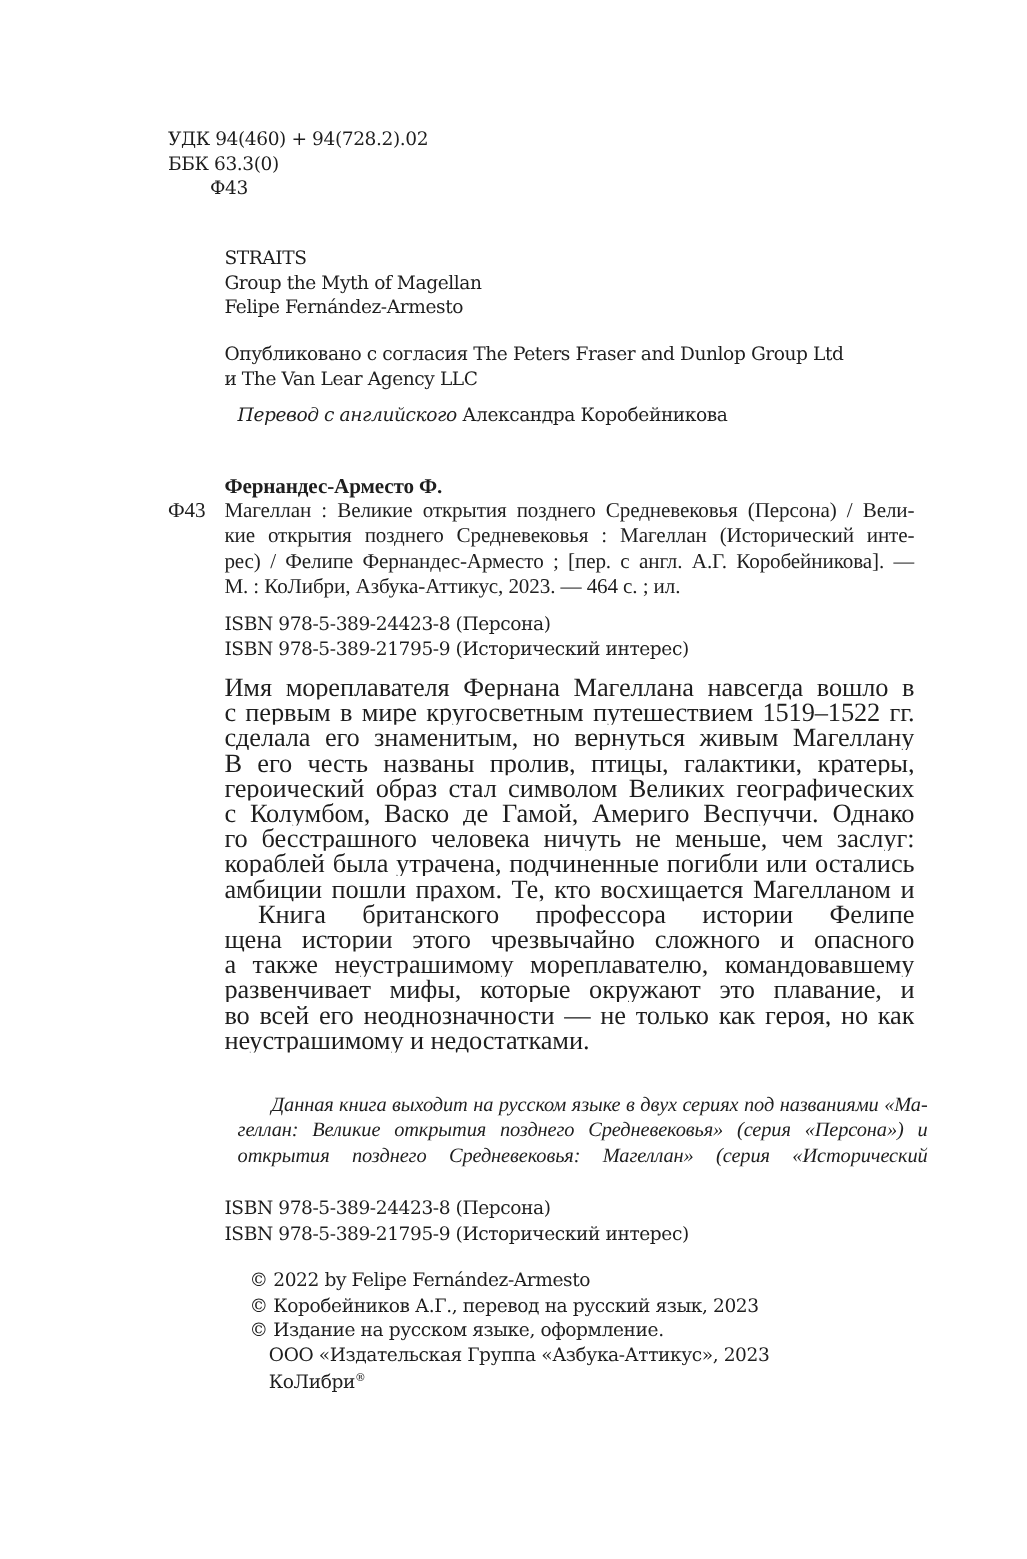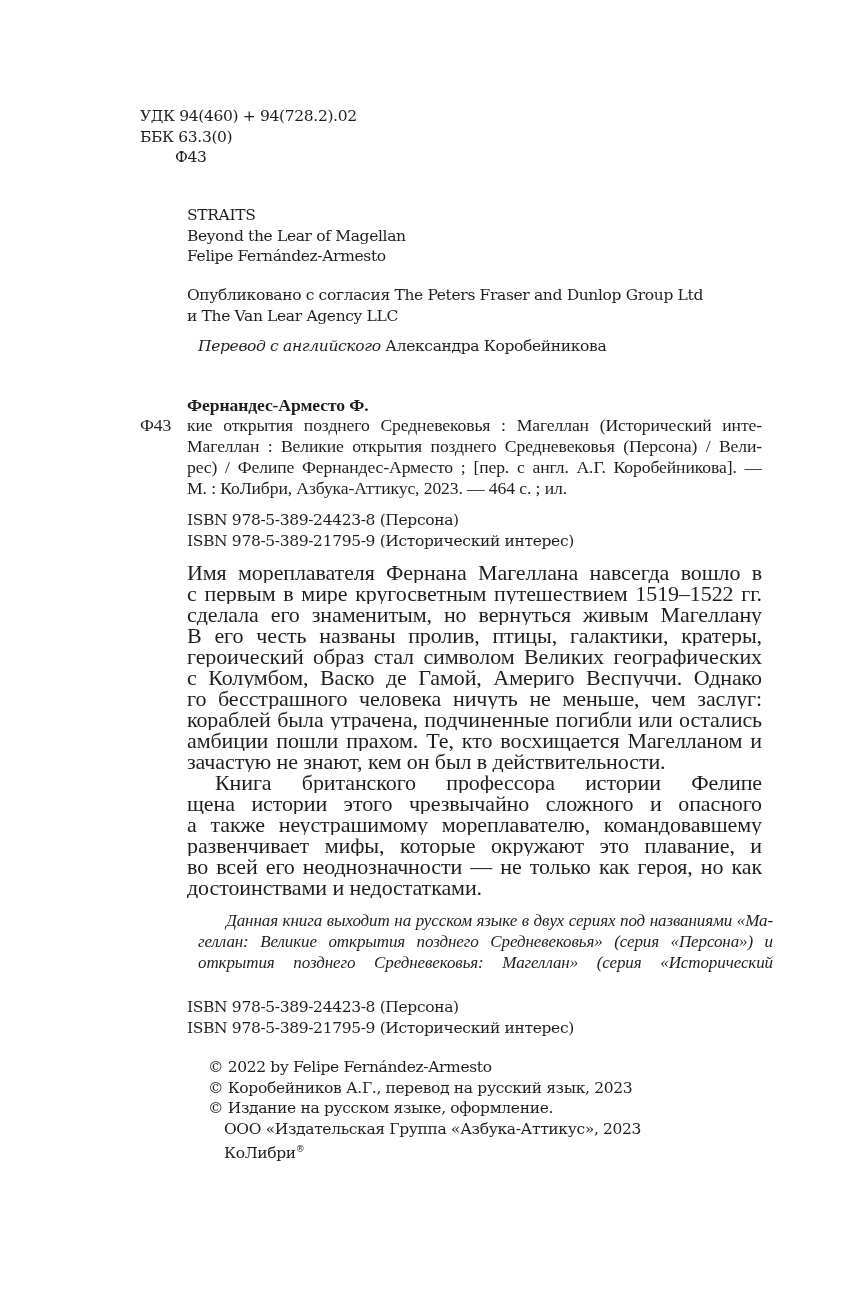--- a/index.html
+++ b/index.html
@@ -81,65 +81,64 @@
 <div class="page">
 
   <div id="udk" class="blk">
     <span class="line">УДК 94(460) + 94(728.2).02</span>
     <span class="line">ББК 63.3(0)</span>
     <span class="line indent">Ф43</span>
   </div>
 
   <div id="orig" class="blk">
     <span class="line">STRAITS</span>
-    <span class="line">Beyond the Lear of Magellan</span>
+    <span class="line">Group the Myth of Magellan</span>
     <span class="line">Felipe Fernández-Armesto</span>
   </div>
 
   <div id="pub" class="blk">
     <span class="line">Опубликовано с согласия The Peters Fraser and Dunlop Group Ltd</span>
     <span class="line">и The Van Lear Agency LLC</span>
   </div>
 
   <div id="transl" class="blk">
     <span class="ital">Перевод с английского</span>
     <span>Александра Коробейникова</span>
   </div>
 
   <div id="bib-head" class="blk cond bold">Фернандес-Арместо Ф.</div>
   <div id="bib-code" class="blk cond">Ф43</div>
   <div id="bib-body" class="just cond" style="top:415px;">
+    <span class="jl">Магеллан : Великие открытия позднего Средневековья (Персона) / Вели-</span>
     <span class="jl">кие открытия позднего Средневековья : Магеллан (Исторический инте-</span>
-    <span class="jl">Магеллан : Великие открытия позднего Средневековья (Персона) / Вели-</span>
     <span class="jl">рес) / Фелипе Фернандес-Арместо ; [пер. с англ. А.Г. Коробейникова]. —</span>
     <span class="jl last">М. : КоЛибри, Азбука-Аттикус, 2023. — 464 с. ; ил.</span>
   </div>
 
   <div id="isbn1" class="blk">
     <span class="line">ISBN 978-5-389-24423-8 (Персона)</span>
     <span class="line">ISBN 978-5-389-21795-9 (Исторический интерес)</span>
   </div>
 
   <div id="abstract" class="just cond">
     <span class="jl">Имя мореплавателя Фернана Магеллана навсегда вошло в историю в связи</span>
     <span class="jl">с первым в мире кругосветным путешествием 1519–1522 гг. Эта экспедиция</span>
     <span class="jl">сделала его знаменитым, но вернуться живым Магеллану было не суждено.</span>
     <span class="jl">В его честь названы пролив, птицы, галактики, кратеры, научные премии; его</span>
     <span class="jl">героический образ стал символом Великих географических открытий наряду</span>
     <span class="jl">с Колумбом, Васко де Гамой, Америго Веспуччи. Однако провалов на счету это-</span>
     <span class="jl">го бесстрашного человека ничуть не меньше, чем заслуг: большая часть его</span>
     <span class="jl">кораблей была утрачена, подчиненные погибли или остались в чужих краях,</span>
     <span class="jl">амбиции пошли прахом. Те, кто восхищается Магелланом и его достижениями,</span>
-    <span class="jl last">зачастую не знают, кем он был в действительности.</span>
     <span class="jl first">Книга британского профессора истории Фелипе Фернандеса-Арместо посвя-</span>
     <span class="jl">щена истории этого чрезвычайно сложного и опасного путешествия, которое</span>
     <span class="jl">а также неустрашимому мореплавателю, командовавшему экспедицией. Автор</span>
     <span class="jl">развенчивает мифы, которые окружают это плавание, и показывает Магеллана</span>
     <span class="jl">во всей его неоднозначности — не только как героя, но как человека со своими</span>
-    <span class="jl last">достоинствами и недостатками.</span>
+    <span class="jl last">неустрашимому и недостатками.</span>
   </div>
 
   <div id="series-note" class="just cond ital">
     <span class="jl first">Данная книга выходит на русском языке в двух сериях под названиями «Ма-</span>
     <span class="jl">геллан: Великие открытия позднего Средневековья» (серия «Персона») и «Великие</span>
     <span class="jl last">открытия позднего Средневековья: Магеллан» (серия «Исторический интерес»).</span>
   </div>
 
   <div id="isbn2" class="blk">
     <span class="line">ISBN 978-5-389-24423-8 (Персона)</span>

